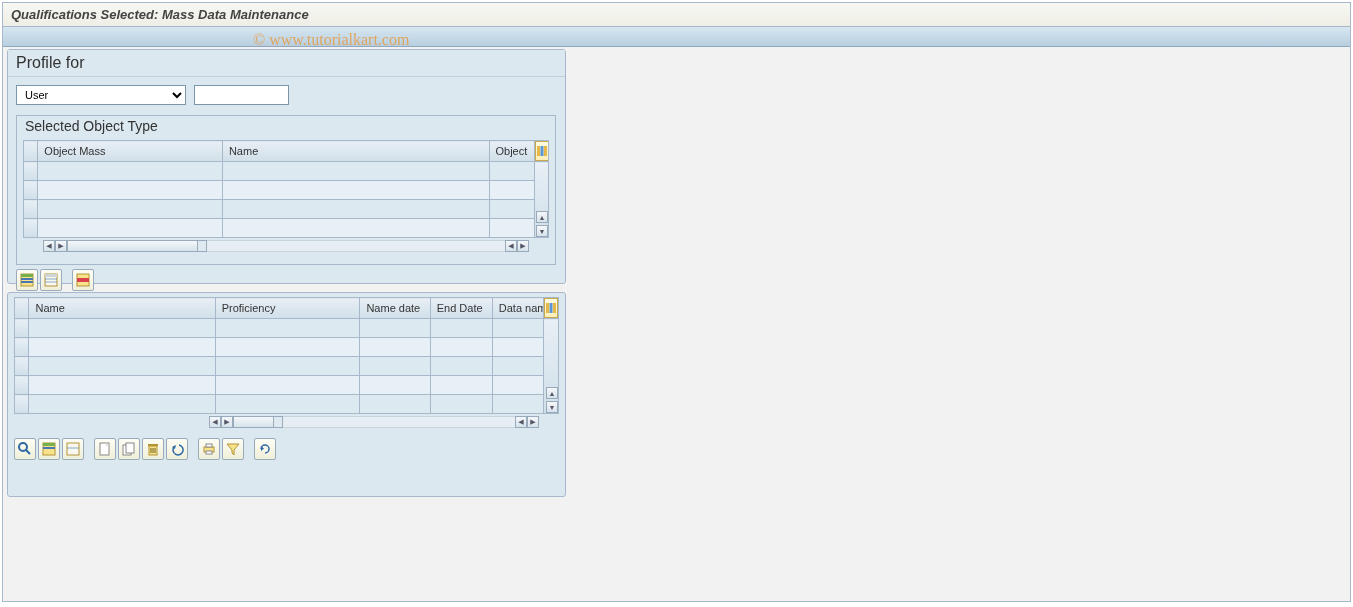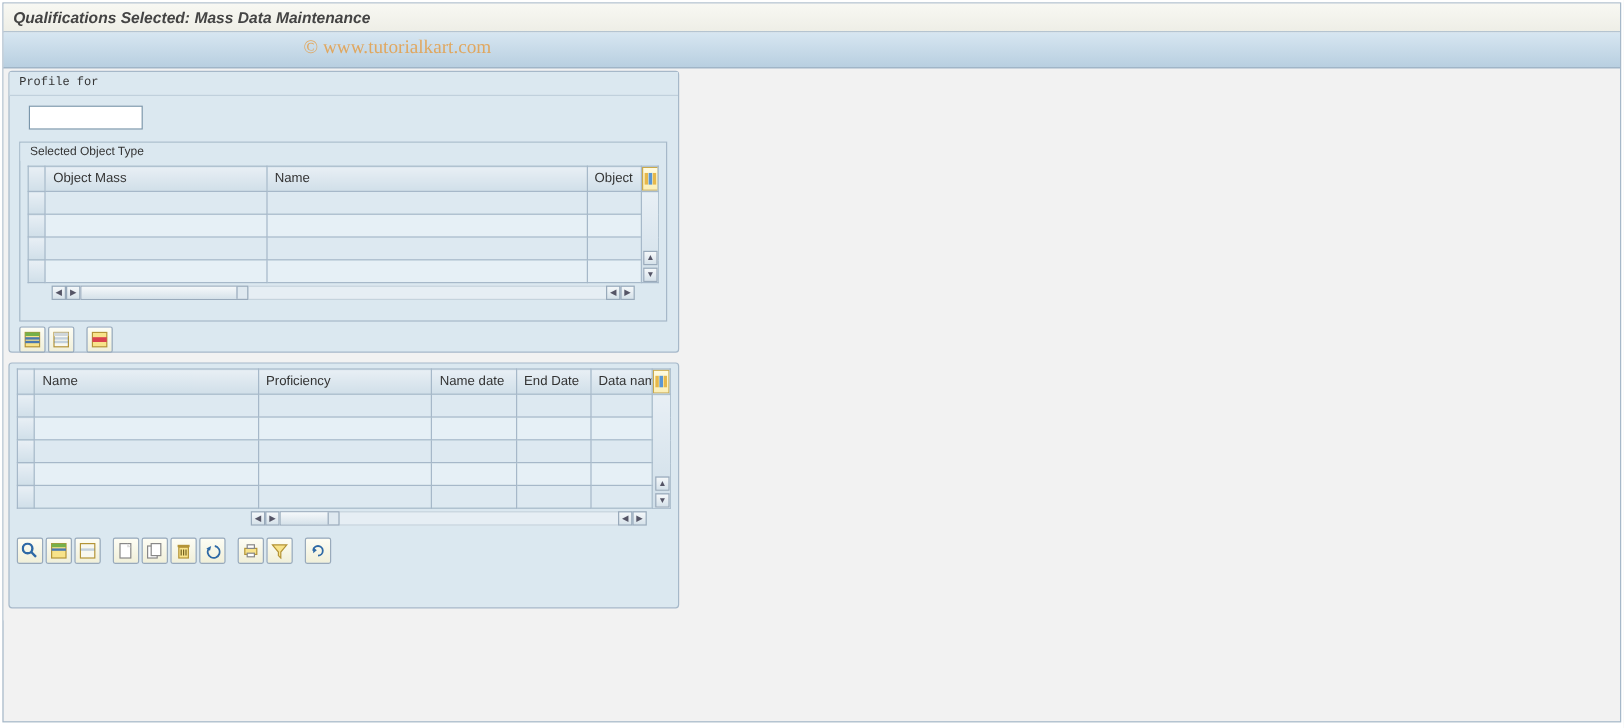--- a/index.html
+++ b/index.html
@@ -23,21 +23,21 @@
     height: 24px;
     background: linear-gradient(#f8f8f3, #eeeee6);
     border-bottom: 1px solid #a6b8c9;
     padding: 4px 8px;
     font-style: italic;
     font-weight: bold;
     font-size: 13px;
     color: #444;
   }
   .toolbar-bar {
-    height: 30px;
+    height: 20px;
     background: linear-gradient(#d7e6f1, #b8cfe0);
     border-bottom: 1px solid #8fa8bd;
     position: relative;
     text-decoration: underline;
   }
   .watermark {
     position: absolute;
     left: 250px;
     top: 4px;
     color: #e69b3f;
@@ -53,24 +53,23 @@
   .panel {
     border: 1px solid #a6b8c9;
     background: #dbe8f0;
     border-radius: 3px;
     margin-bottom: 8px;
     width: 559px;
   }
   .panel-header {
     background: #dbe8f0;
     padding: 4px 8px;
-    font-size: 10px;
+    font-size: 16px;
     color: #333;
     border-bottom: 1px solid #c0d0dc;
-    font-family: Liberation Mono, monospace;
   }
   .panel-body {
     padding: 8px;
   }
   .sap-select {
     border: 1px solid #7a96ab;
     background: #fff;
     height: 20px;
     font-size: 11px;
     width: 170px;
@@ -90,21 +89,21 @@
     margin-top: 10px;
     background: #dbe8f0;
     position: relative;
     width: 540px;
   }
   .group-title {
     position: relative;
     top: 0;
     left: 0;
     padding: 2px 8px;
-    font-size: 10px;
+    font-size: 14px;
     background: #dbe8f0;
   }
   .grid-wrap {
     margin: 4px 6px;
     position: relative;
   }
   .grid {
     border-collapse: collapse;
     width: 100%;
     table-layout: fixed;
@@ -209,20 +208,23 @@
   <div class="toolbar-bar">
     <div class="watermark">© www.tutorialkart.com</div>
   </div>
 
   <div class="content">
 
     <div class="panel" style="height:235px;">
       <div class="panel-header">Profile for</div>
       <div class="panel-body">
         <div style="display:flex;align-items:center;">
+          <select class="sap-select">
+            <option>User</option>
+          </select>
           <input class="sap-input" value="" style="">
         </div>
 
         <div class="group-frame" style="height:150px;">
           <div class="group-title">Selected Object Type</div>
           <div class="grid-wrap">
             <table class="grid">
               <colgroup>
                 <col style="width:14px">
                   <col style="width:180px">

